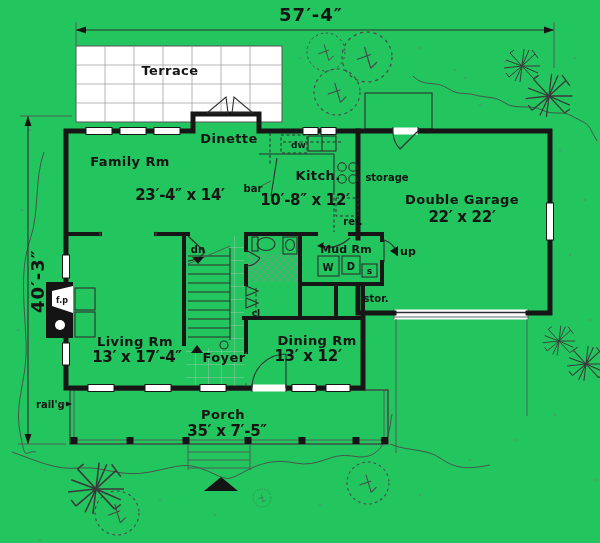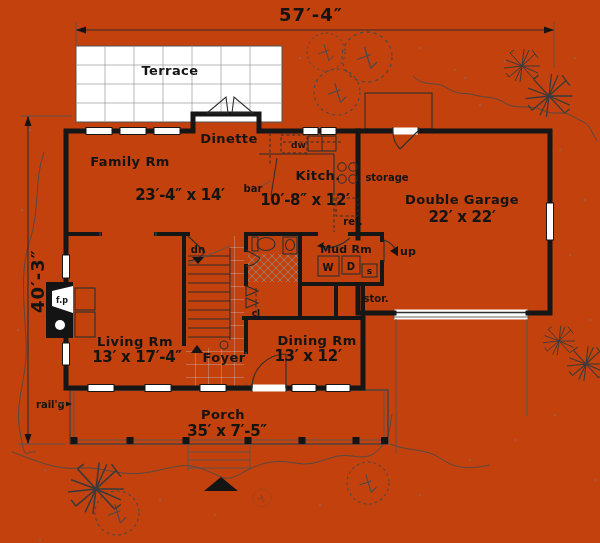--- a/index.html
+++ b/index.html
@@ -1,16 +1,16 @@
 <!DOCTYPE html>
 <html><head>
 <meta charset="utf-8">
 <style>
   html,body{margin:0;padding:0;background:#fff;}
-  #plan-canvas{position:relative;width:600px;height:543px;background:#c2410c;overflow:hidden;}
+  #plan-canvas{position:relative;width:600px;height:543px;background:#22c55e;overflow:hidden;}
   svg{display:block;}
   text{font-family:"DejaVu Sans",sans-serif;font-weight:bold;fill:#141414;}
   .rn{font-size:13px;letter-spacing:.4px;}
   .rn2{font-size:11px;letter-spacing:.2px;}
   .rs{font-size:15px;letter-spacing:-.3px;}
   .dim{font-size:18px;letter-spacing:1px;}
   .sm{font-size:10px;}
   .xs{font-size:9px;}
   .fp{font-size:8px;}
   .wall{stroke:#161616;stroke-width:5;fill:none;stroke-linecap:square;}

